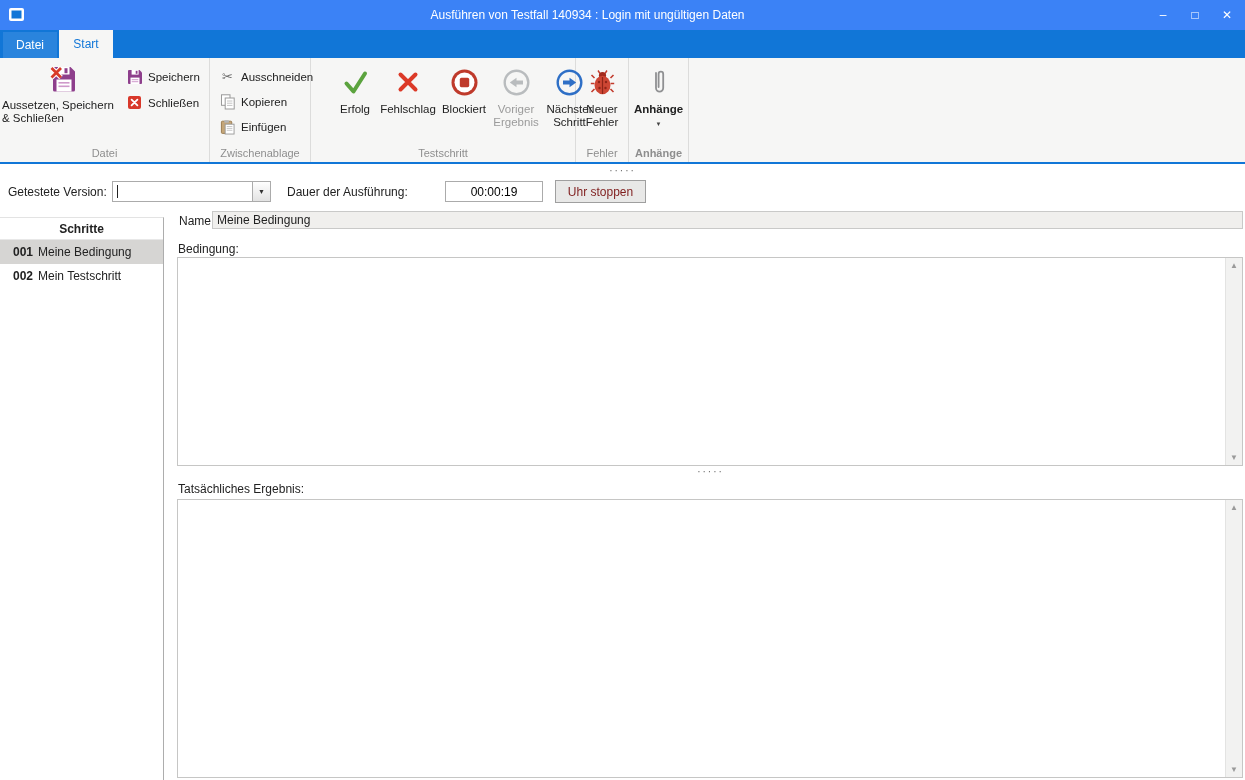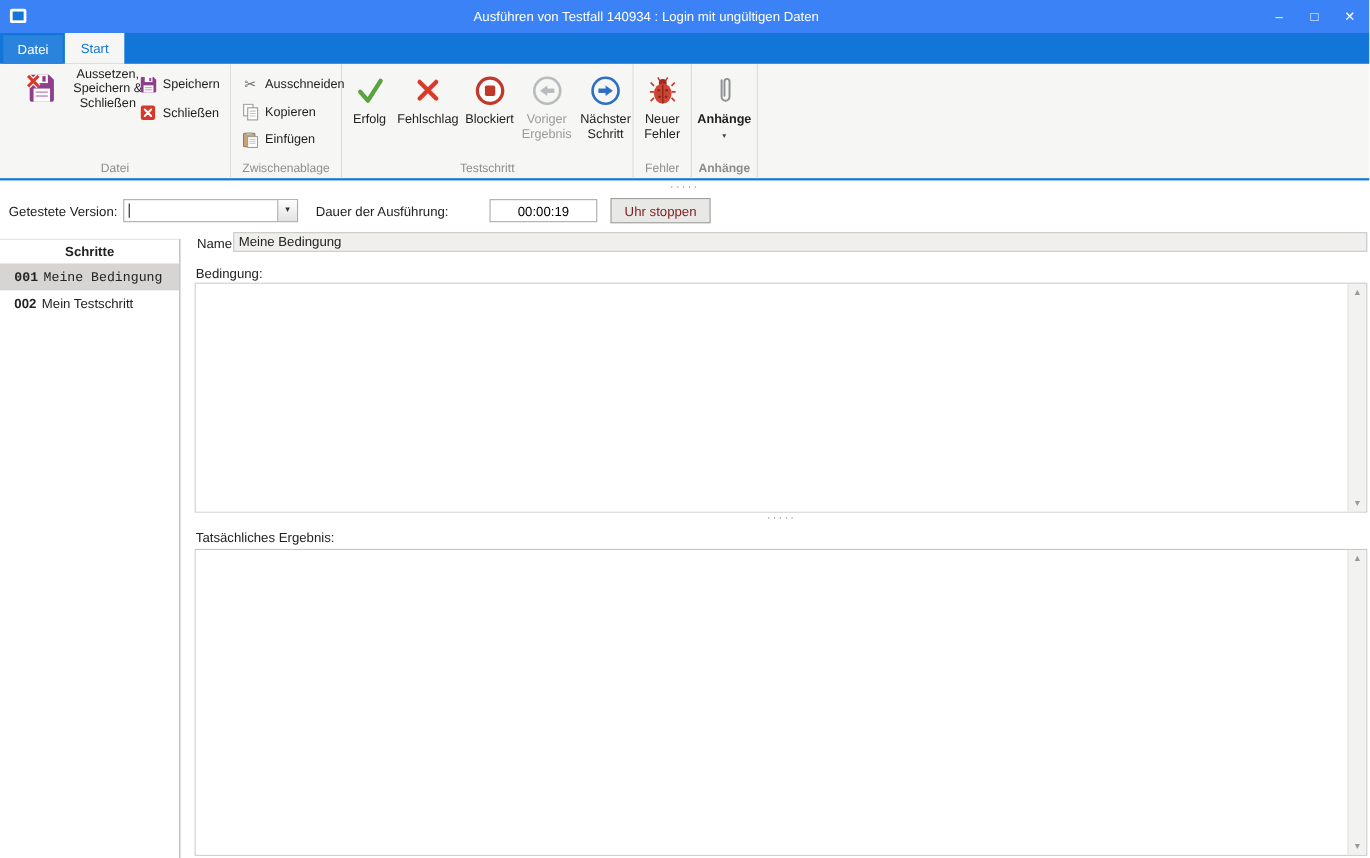--- a/index.html
+++ b/index.html
@@ -27,38 +27,38 @@
   .tab.active { background:#f6f6f5; color:#1176d7; }
 
   
   .ribbon { position:absolute; top:58px; left:0; right:0; height:106px; background:#f6f6f5;
             border-bottom:2px solid #1176d7; display:flex; font-size:11.5px; }
   .rgroup { position:relative; height:100%; border-right:1px solid #dcdcdb; }
   .rgroup-fill { flex:1; border-right:none; }
   .glabel { position:absolute; bottom:3px; left:0; right:0; text-align:center; font-size:11px; color:#8e8e8e; }
 
   .g-file { width:210px; }
-  .file-big { position:absolute; left:2px; top:4px; width:122px; display:flex; flex-direction:row;
-              align-items:center; text-align:center; line-height:13px;margin-left:21px; }
+  .file-big { position:absolute; left:2px; top:4px; width:122px; display:flex; flex-direction:column;
+              align-items:center; line-height:13px; }
   .file-big .bicon { height:30px; display:flex; align-items:center; justify-content:center; margin:2px 0 5px; }
   .smallcol { position:absolute; left:126px; top:10px; display:flex; flex-direction:column; gap:9px; }
   .smallbtn { display:flex; align-items:center; gap:5px; height:17px; white-space:nowrap; }
   .smallbtn .sicon { width:17px; height:17px; display:flex; align-items:center; justify-content:center; }
 
   .g-clip { width:101px; }
   .clipcol { position:absolute; left:9px; top:10px; display:flex; flex-direction:column; gap:8px; }
   .glyph-icon { font-size:13px; color:#6b6b6b; line-height:1; }
 
   .g-test { width:265px; }
   .testrow { position:absolute; left:2px; top:5px; display:flex; }
   .bigbtn { display:flex; flex-direction:column; align-items:center; text-align:center;
             padding-top:3px; line-height:13px; }
   .bigbtn .bicon { height:32px; display:flex; align-items:center; justify-content:center; margin-bottom:5px; }
   .bigbtn.disabled { color:#9b9b9b; }
-  .bb-success { width:46px; } .bb-fail { width:60px; } .bb-blocked { width:52px;align-items:center; }
+  .bb-success { width:46px;margin-left:19px; } .bb-fail { width:60px; } .bb-blocked { width:52px;align-items:center; }
   .bb-prev { width:52px; } .bb-next { width:55px; }
 
   .g-error { width:53px; }
   .g-attach { width:60px;font-weight:bold; }
   .center-big { position:absolute; left:0; right:0; top:5px; }
   .dd-arrow { font-size:6px; color:#444; margin-top:5px; line-height:6px; }
 
   
   .dots { position:absolute; text-align:center; color:#666; font-size:10px; letter-spacing:2px;
           line-height:8px; cursor:row-resize; }
@@ -81,21 +81,21 @@
   .stopbtn { position:absolute; left:555px; top:180px; width:91px; height:23px; border:1px solid #9f9f9f;
              background:#e8e8e7; font:inherit; color:#7f1d1d; display:flex; align-items:center; justify-content:center; }
 
   
   .steps { position:absolute; left:0; top:217px; bottom:0; width:164px; background:#fff;
            border-top:1px solid #e3e3e3; border-right:1px solid #adadad; }
   .steps-header { height:22px; display:flex; align-items:center; justify-content:center;
                   font-weight:bold; border-bottom:1px solid #e8e8e8; }
   .step { height:24px; display:flex; align-items:center; padding-left:13px; gap:5px; }
   .step .num { font-weight:bold; }
-  .step.selected { background:#d6d5d3;font-family:Liberation Mono, monospace; }
+  .step.selected { background:#d6d5d3; }
 
   
   .name-label { position:absolute; left:179px; top:214px; }
   .name-field { position:absolute; left:212px; top:211px; width:1031px; height:18px; background:#f0efed;
                 border:1px solid #c9c9c8; font:inherit; padding:0 4px; outline:none; color:#222; }
   .cond-label { position:absolute; left:178px; top:242px; }
   .result-label { position:absolute; left:178px; top:482px; }
   .tawrap { position:absolute; border:1px solid #c6c6c5; background:#fff; }
   .ta1 { left:177px; right:2px; top:257px; height:209px; }
   .ta2 { left:177px; right:2px; top:499px; bottom:2px; }

